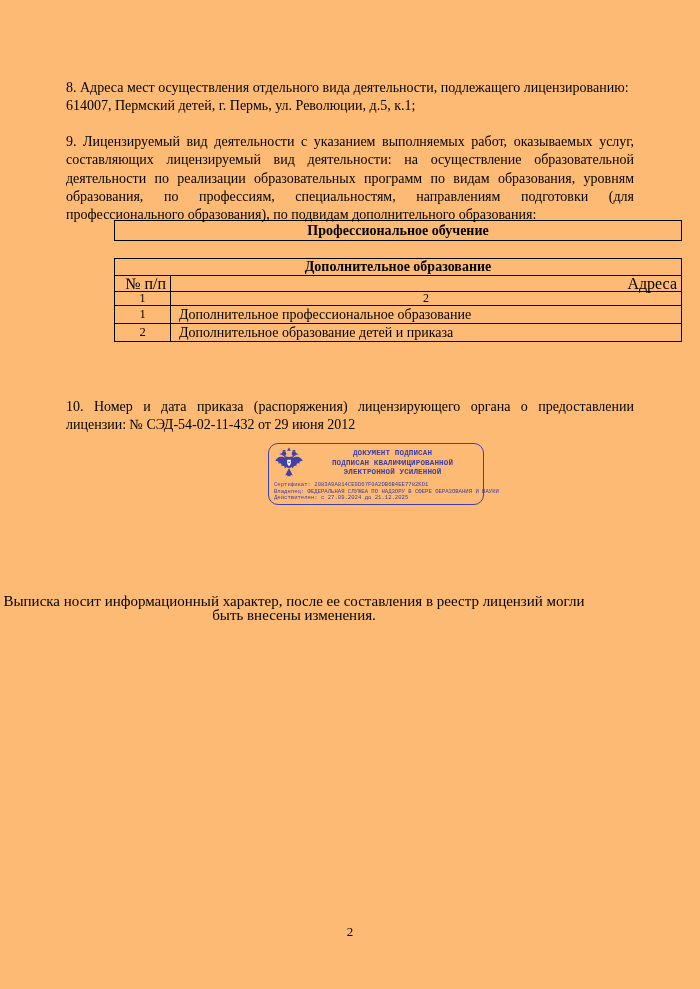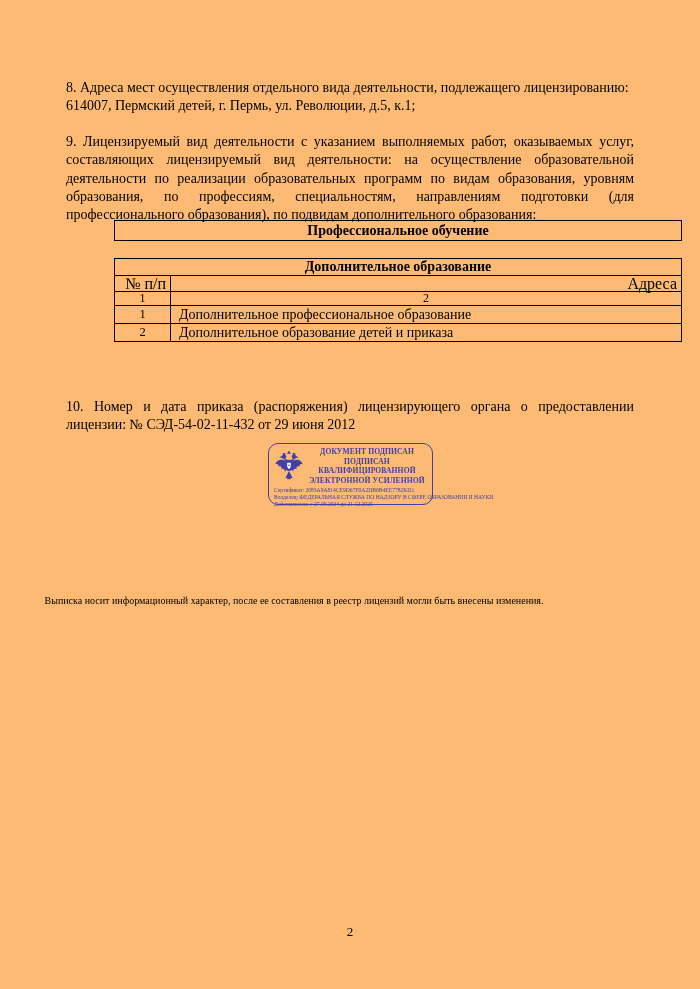--- a/index.html
+++ b/index.html
@@ -28,34 +28,34 @@
   }
   .t2-colhead{text-align:right;font-size:16px;padding:1px 4px;line-height:13px;}
   .t2-colnum{text-align:center;font-size:12px;padding:0 2px;line-height:13px;}
   .t2-num{text-align:center;font-size:12.5px;padding:2px;line-height:13px;}
   .t2-val{text-align:left;font-size:14px;padding:2px 8px;line-height:13px;}
   .col-num{width:56px;}
 
   
   .stamp{
     position:absolute;top:443px;left:268px;
-    width:165px;height:62px;box-sizing:border-box;
+    width:216px;height:62px;box-sizing:border-box;
     border:1.6px solid #4040a8;border-radius:10px;
     padding:3px 6px 2px 5px;
     color:#4040a8;
-    font-family:Liberation Serif, serif;
+    font-family:Liberation Mono, monospace;
   }
   .stamp-top{display:flex;align-items:center;gap:4px;}
   .stamp-emblem{flex:0 0 auto;width:30px;height:33px;}
   .stamp-title{flex:1;text-align:center;font-weight:bold;font-size:7.6px;line-height:9.6px;letter-spacing:0.1px;}
   .stamp-info{margin-top:2px;font-size:5.6px;line-height:6.6px;white-space:nowrap;}
 
   .footnote{
     position:absolute;top:594px;left:0;width:588px;
-    text-align:center;font-size:10px;line-height:14px;
+    text-align:center;font-size:15px;line-height:14px;
   }
   .pagenum{
     position:absolute;top:924px;left:0;width:700px;
     text-align:center;font-size:13px;
   }
 </style>
 </head>
 <body>
 
 <div class="page">

